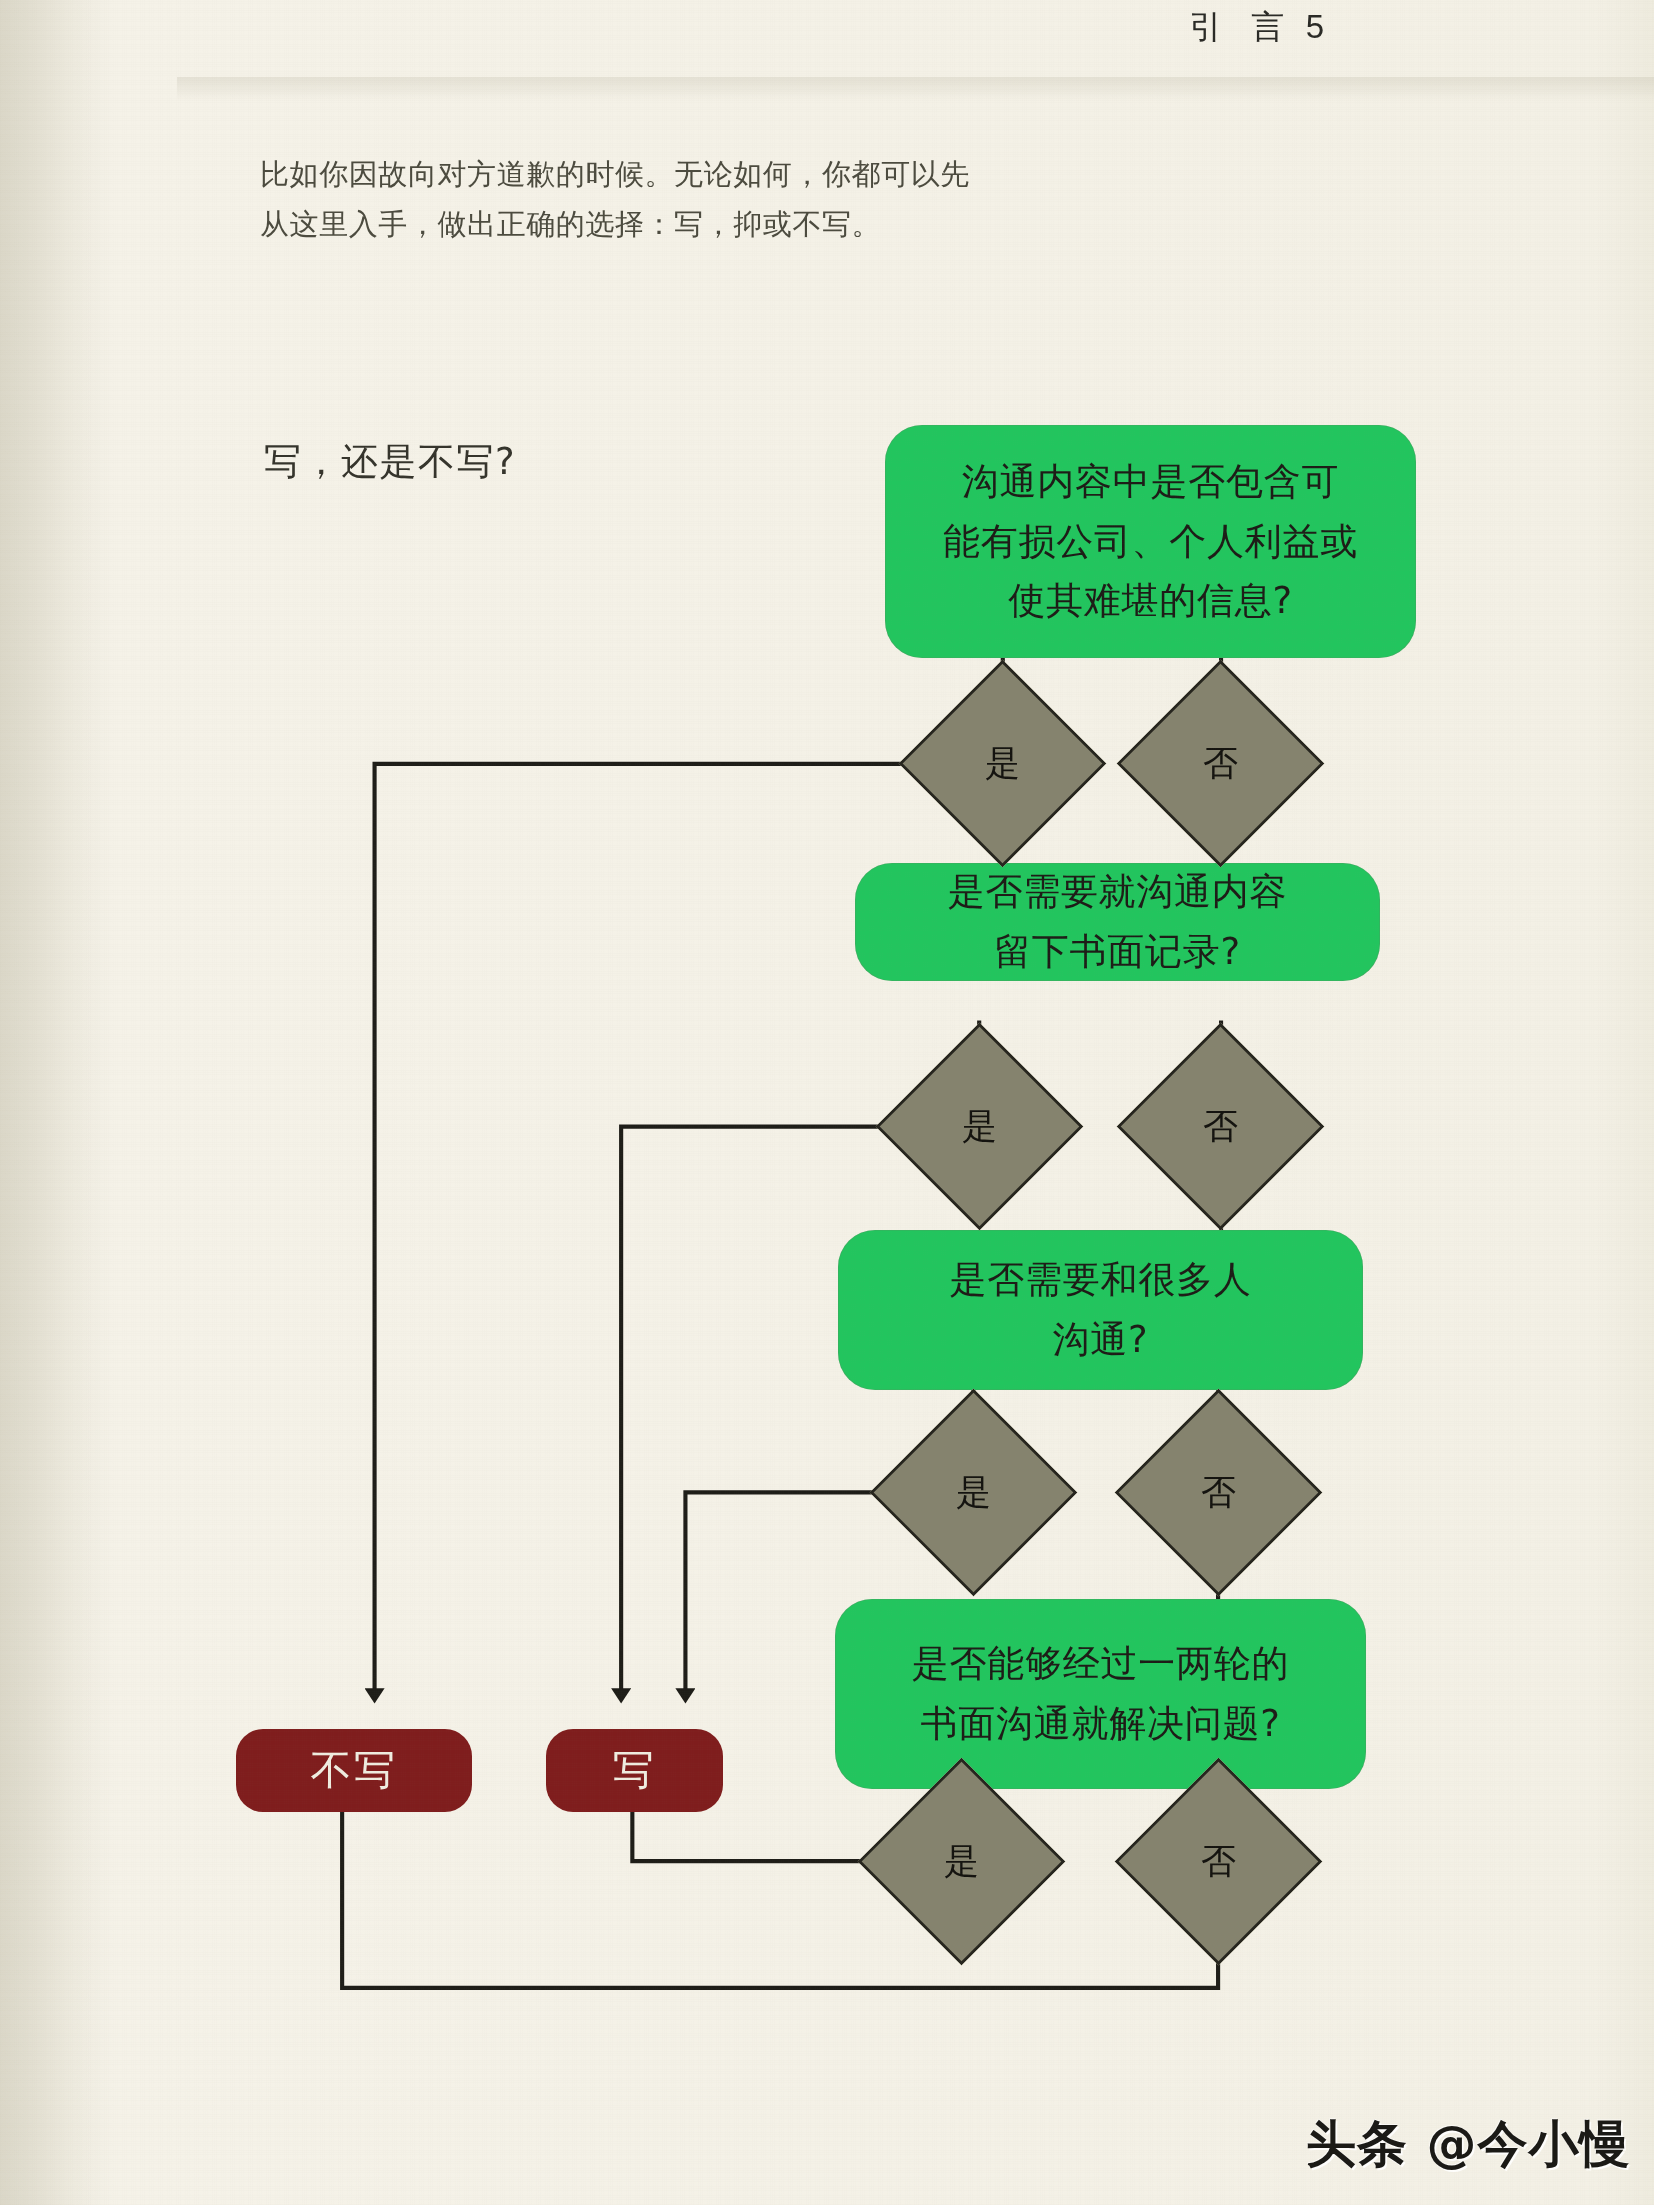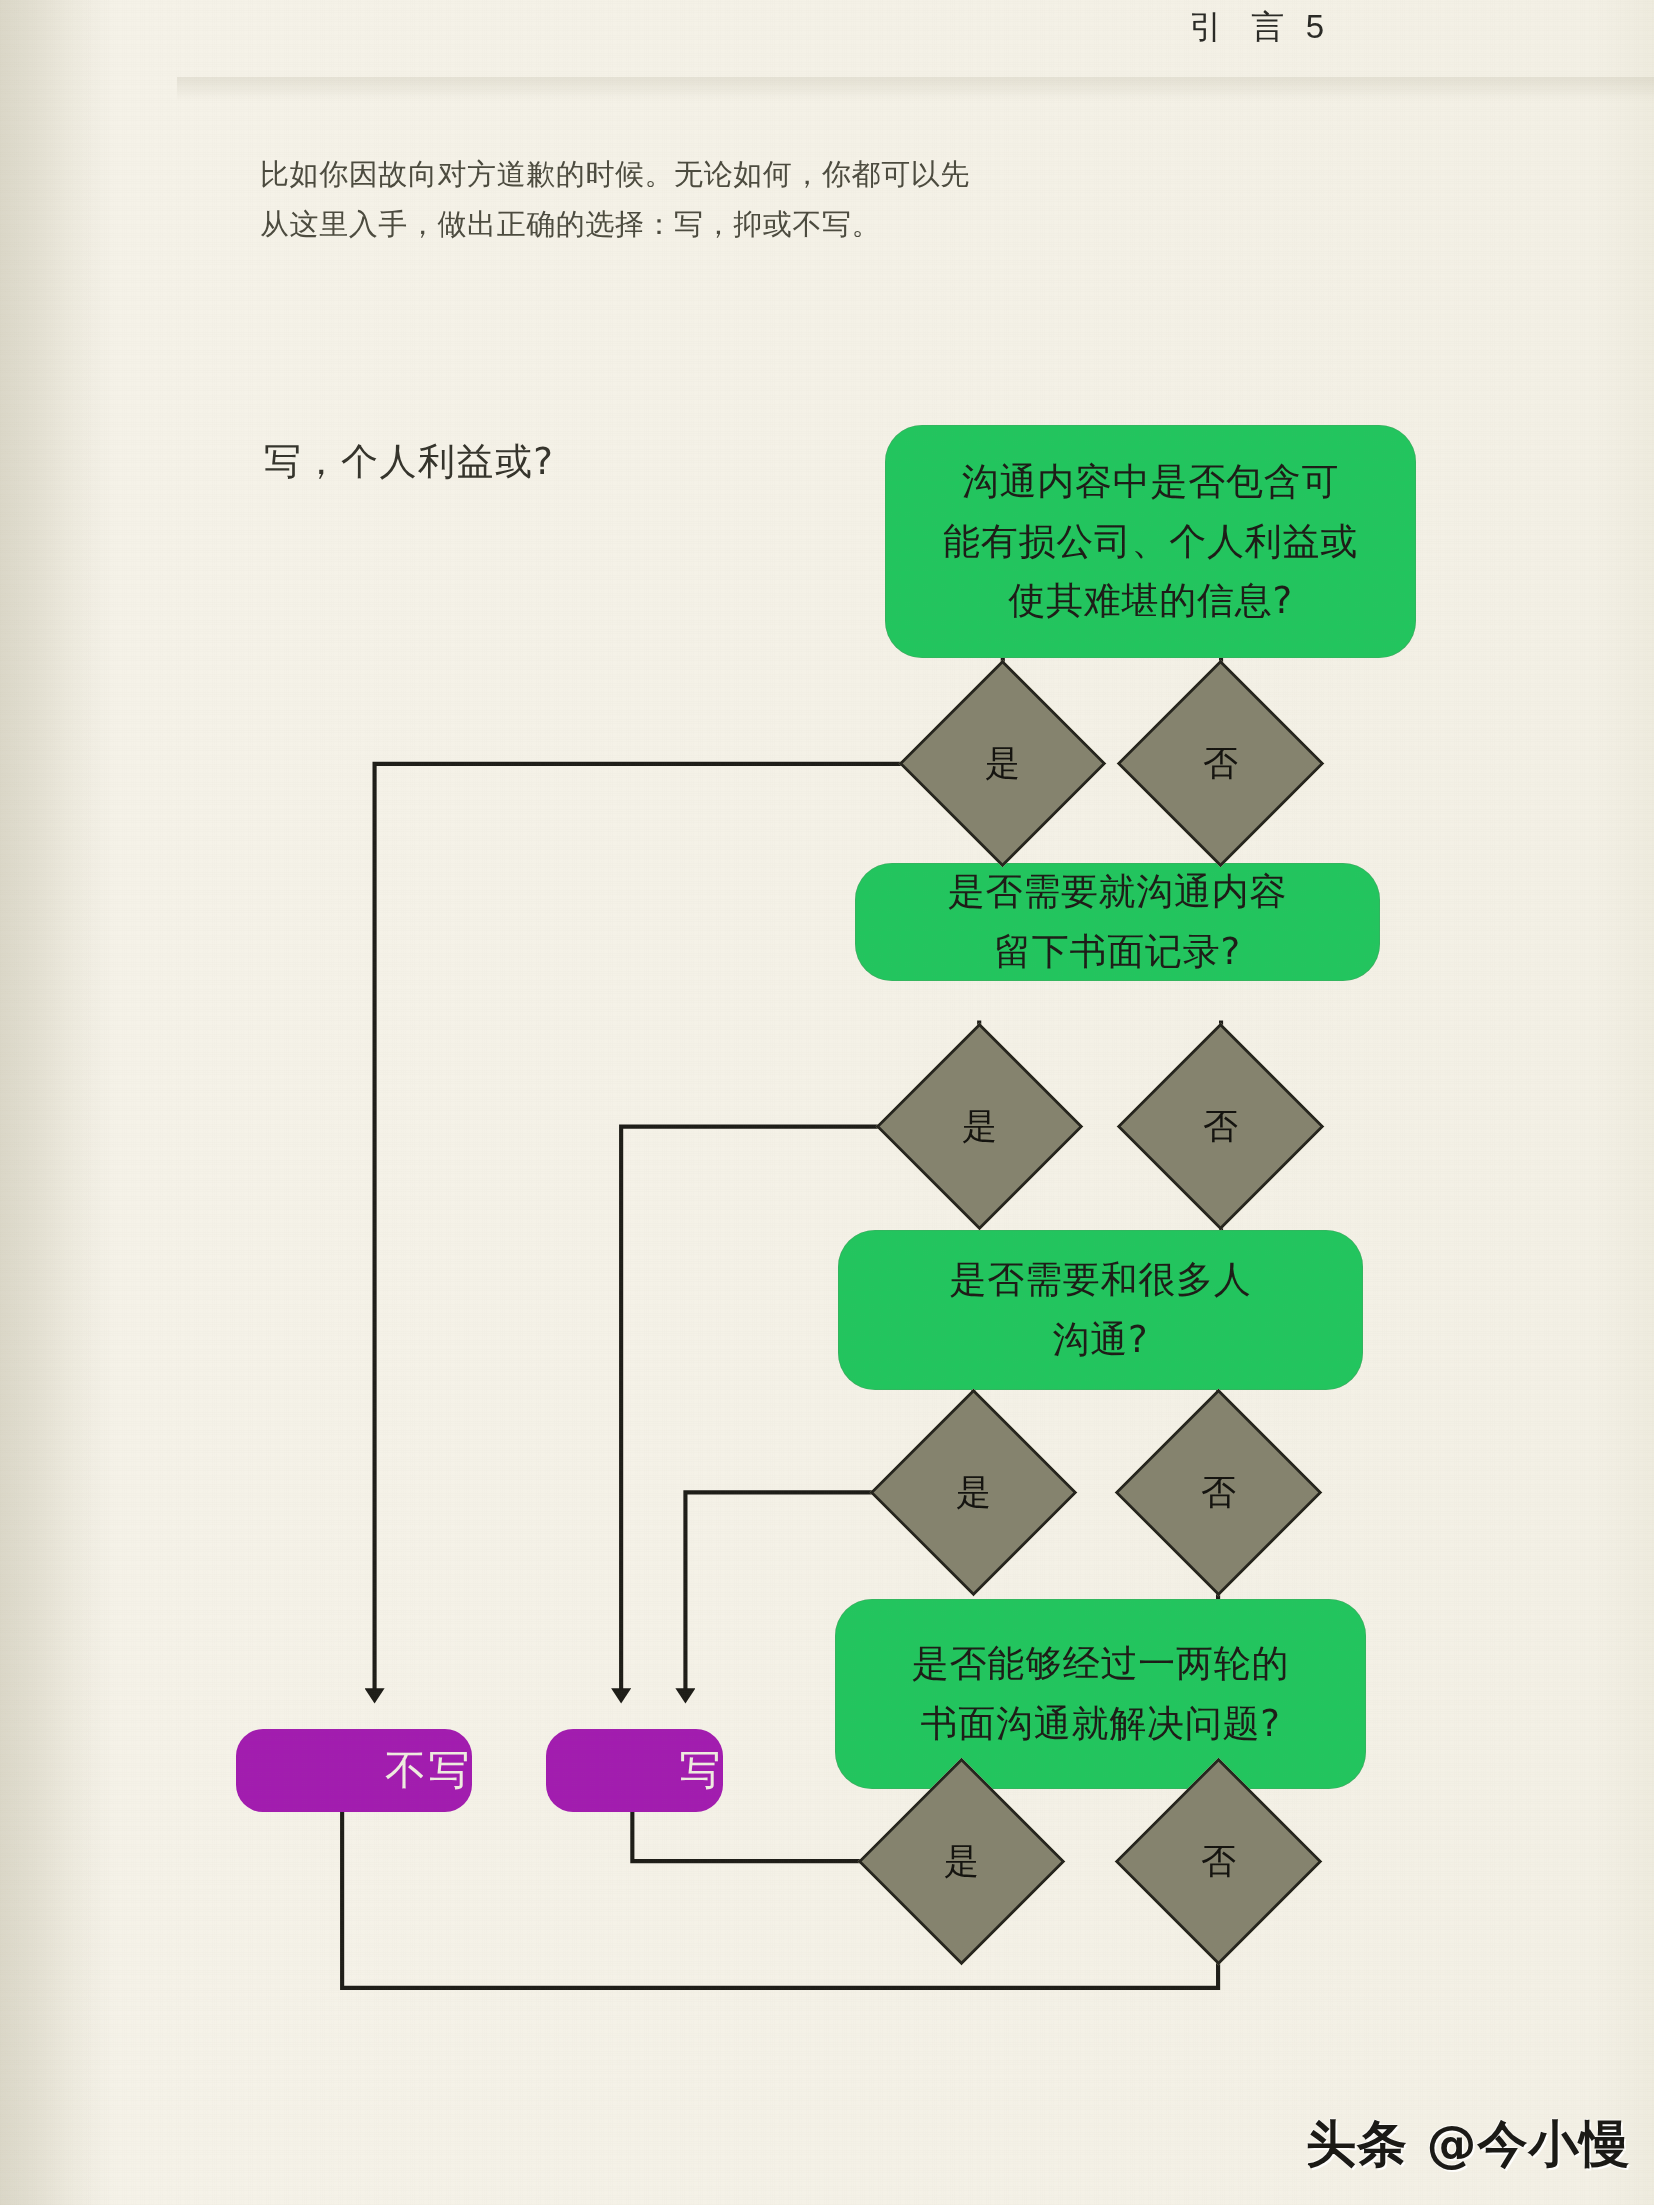--- a/index.html
+++ b/index.html
@@ -84,27 +84,26 @@
     transform:rotate(45deg);
     box-shadow:inset 0 0 0 2.9px #26251e;
   }
   .dia > .dlabel{
     transform:rotate(-45deg);
     font-size:35px;color:#14130f;
     font-family:"DejaVu Sans","Liberation Sans",sans-serif;
     display:block;
   }
   .term{
-    background:#a21caf;
+    background:#7f1d1d;
     border-radius:27px;
     color:#efece0;
     font-size:41px;
     font-family:"DejaVu Sans","Liberation Sans",sans-serif;
     letter-spacing:.06em;
-    justify-content:flex-end;
   }
 
   
   .watermark{
     position:absolute;right:23.6px;bottom:27px;
     font-size:50px;font-weight:bold;color:#1b1a16;
     font-family:"DejaVu Sans","Liberation Sans",sans-serif;
     text-shadow:1.8px 1.8px 0 rgba(255,255,255,.85), -0.6px -0.6px 0 rgba(255,255,255,.6);
     letter-spacing:.02em;
   }
@@ -118,21 +117,21 @@
 
 <div class="running-head">
   <span>引 言</span><span class="pg">5</span>
 </div>
 
 <div class="body-copy">
   <p>比如你因故向对方道歉的时候。无论如何，你都可以先</p>
   <p>从这里入手，做出正确的选择：写，抑或不写。</p>
 </div>
 
-<div class="flow-title">写，个人利益或?</div>
+<div class="flow-title">写，还是不写?</div>
 
 <svg id="wires" viewBox="0 0 2804 3738">
   <defs>
     <marker id="ah" markerWidth="26" markerHeight="34" refX="3" refY="17" orient="auto" markerUnits="userSpaceOnUse">
       <path d="M0,0 L26,17 L0,34 Z" fill="#1e1d18"></path>
     </marker>
   </defs>
   <g stroke="#1e1d18" stroke-width="7" fill="none" stroke-linecap="butt">
 
     <path d="M1700,1115 L1700,1180" marker-end="url(#ah)"></path>

